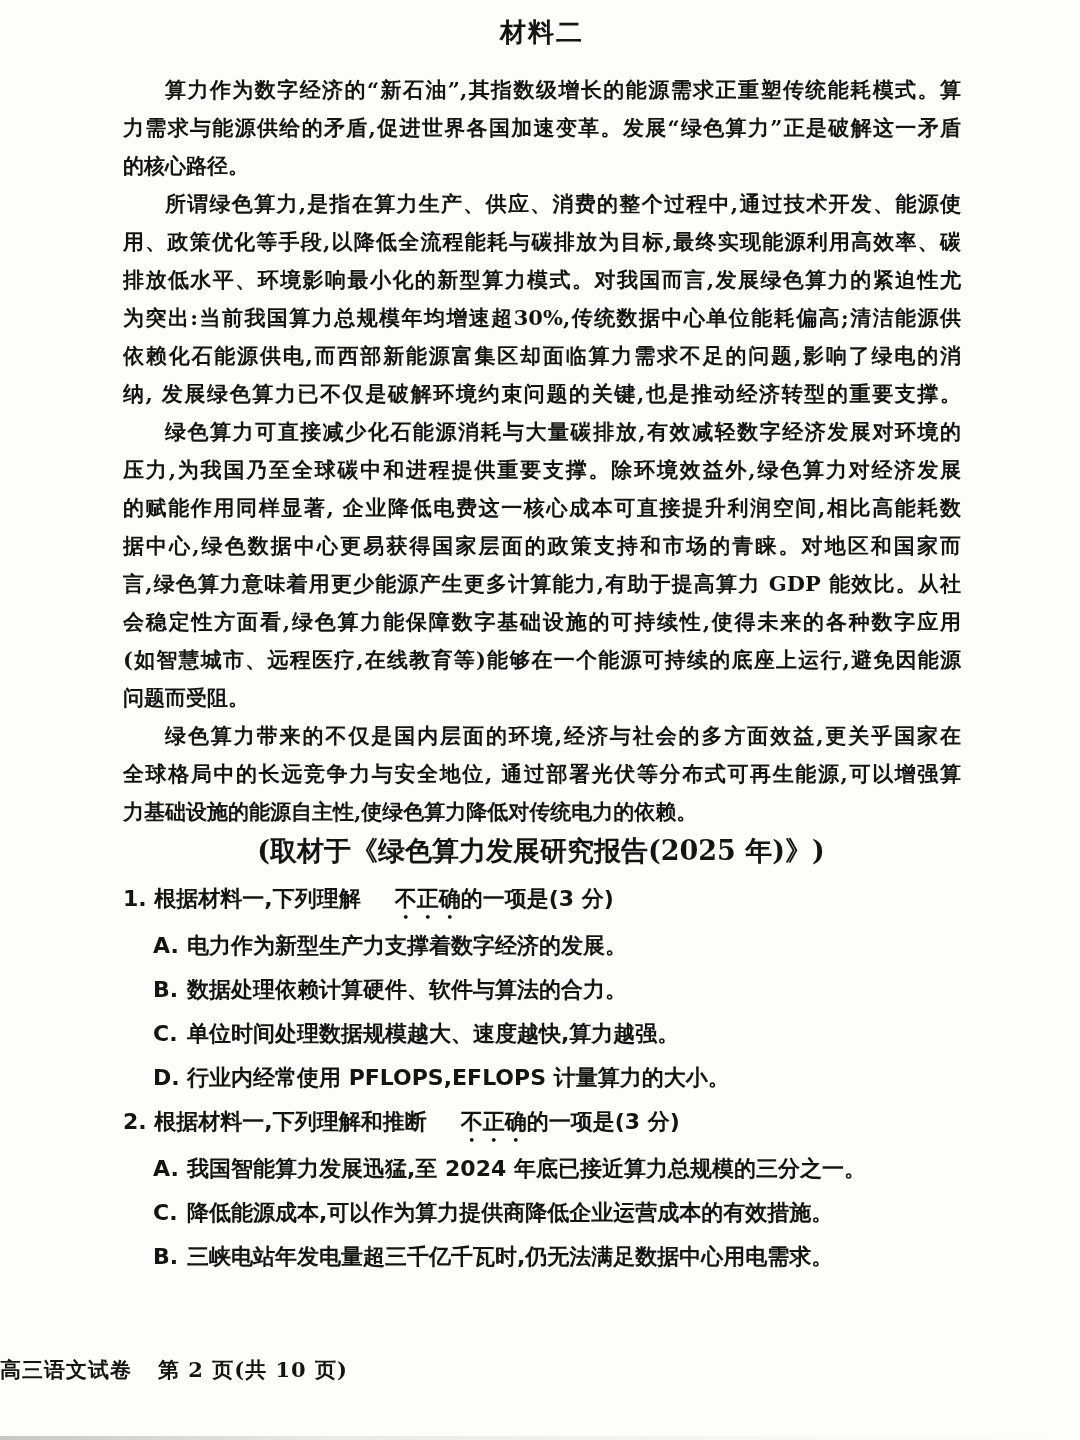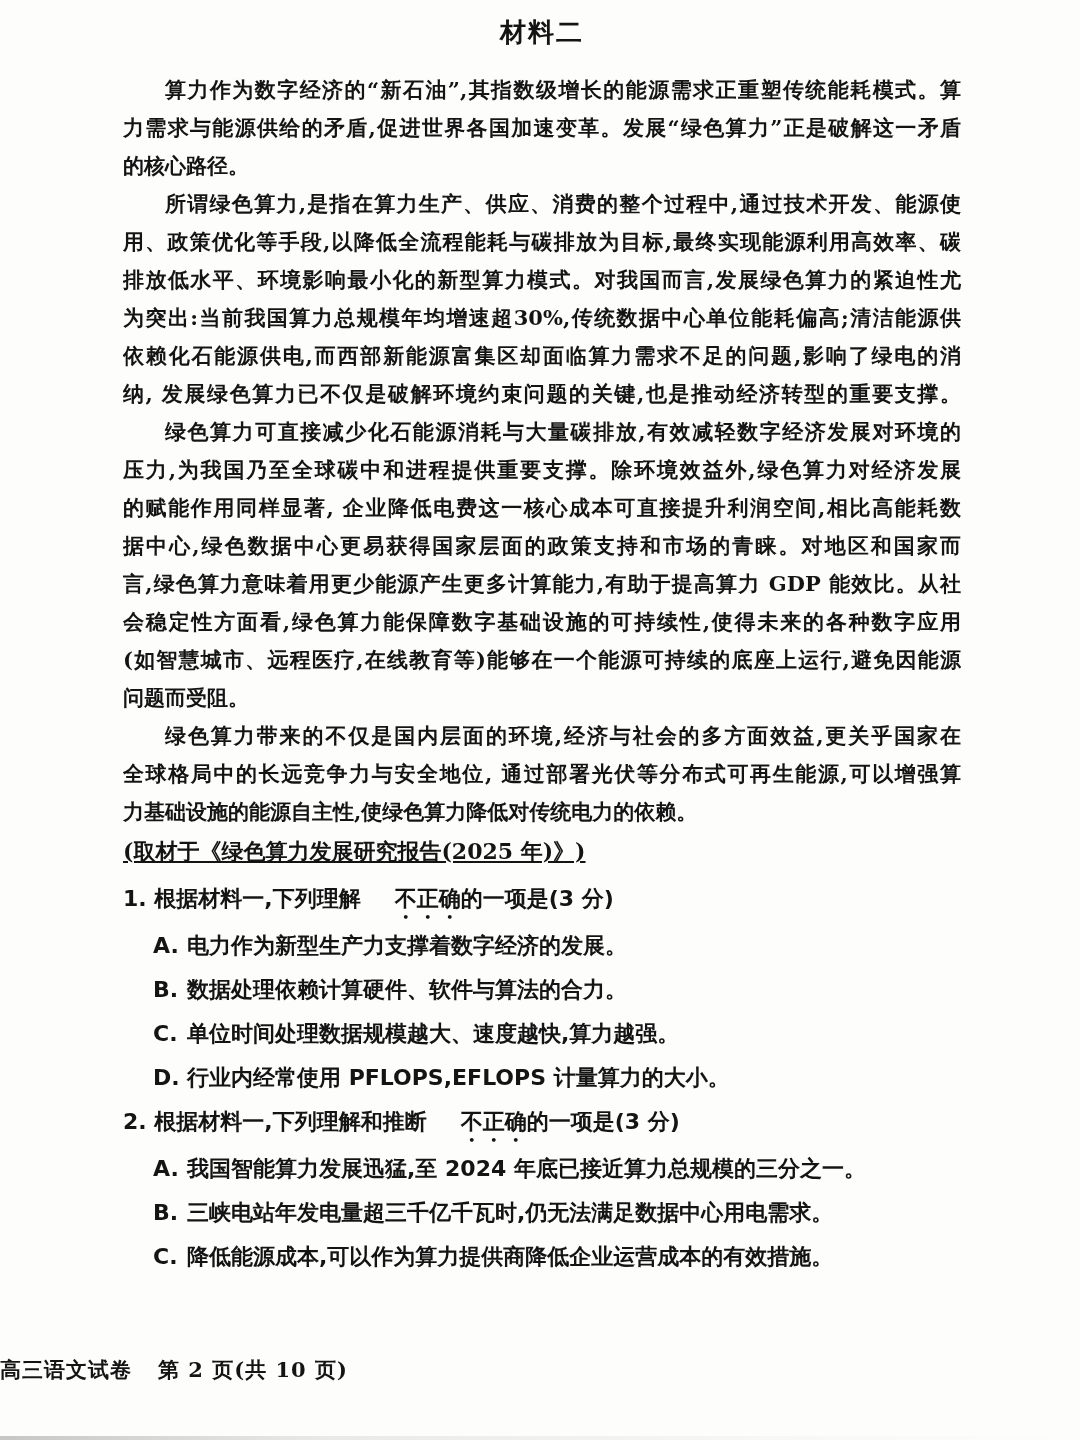--- a/index.html
+++ b/index.html
@@ -33,25 +33,24 @@
     font-size: 21px;
     line-height: 38px;
     height: 38px;
     white-space: nowrap;
     text-align: justify;
     overflow: hidden;
   }
   .bline.full { white-space: normal; text-align-last: justify; }
   .bline.indent { text-indent: 2em; }
   .citation {
-    font-size: 22px;
+    font-size: 27px;
     line-height: 40px;
-    text-align: left;
+    text-align: center;
     padding-right: 2px;
-    text-decoration: underline;
   }
   .questions { margin-top: 6px; }
   .qblock { margin: 0; }
   .qhead {
     font-size: 22px;
     line-height: 44px;
     font-family: "DejaVu Sans", "Liberation Sans", sans-serif;
     font-weight: 700;
   }
   .emph {
@@ -133,22 +132,22 @@
         <div class="qhead"><span>1. 根据材料一,下列理解</span><span class="emph">不正确</span><span>的一项是(3 分)</span></div>
         <div class="opt"><span class="optlabel">A.</span><span>电力作为新型生产力支撑着数字经济的发展。</span></div>
         <div class="opt"><span class="optlabel">B.</span><span>数据处理依赖计算硬件、软件与算法的合力。</span></div>
         <div class="opt"><span class="optlabel">C.</span><span>单位时间处理数据规模越大、速度越快,算力越强。</span></div>
         <div class="opt"><span class="optlabel">D.</span><span>行业内经常使用 PFLOPS,EFLOPS 计量算力的大小。</span></div>
       </div>
 
       <div class="qblock">
         <div class="qhead"><span>2. 根据材料一,下列理解和推断</span><span class="emph">不正确</span><span>的一项是(3 分)</span></div>
         <div class="opt"><span class="optlabel">A.</span><span>我国智能算力发展迅猛,至 2024 年底已接近算力总规模的三分之一。</span></div>
+        <div class="opt"><span class="optlabel">C.</span><span>降低能源成本,可以作为算力提供商降低企业运营成本的有效措施。</span></div>
         <div class="opt"><span class="optlabel">B.</span><span>三峡电站年发电量超三千亿千瓦时,仍无法满足数据中心用电需求。</span></div>
-        <div class="opt"><span class="optlabel">C.</span><span>降低能源成本,可以作为算力提供商降低企业运营成本的有效措施。</span></div>
       </div>
 
     </div>
   </div>
 
   <div class="footer">
     <span>高三语文试卷</span><span class="gap"></span><span>第 2 页(共 10 页)</span>
   </div>
 
   <div class="scan-edge"></div>

